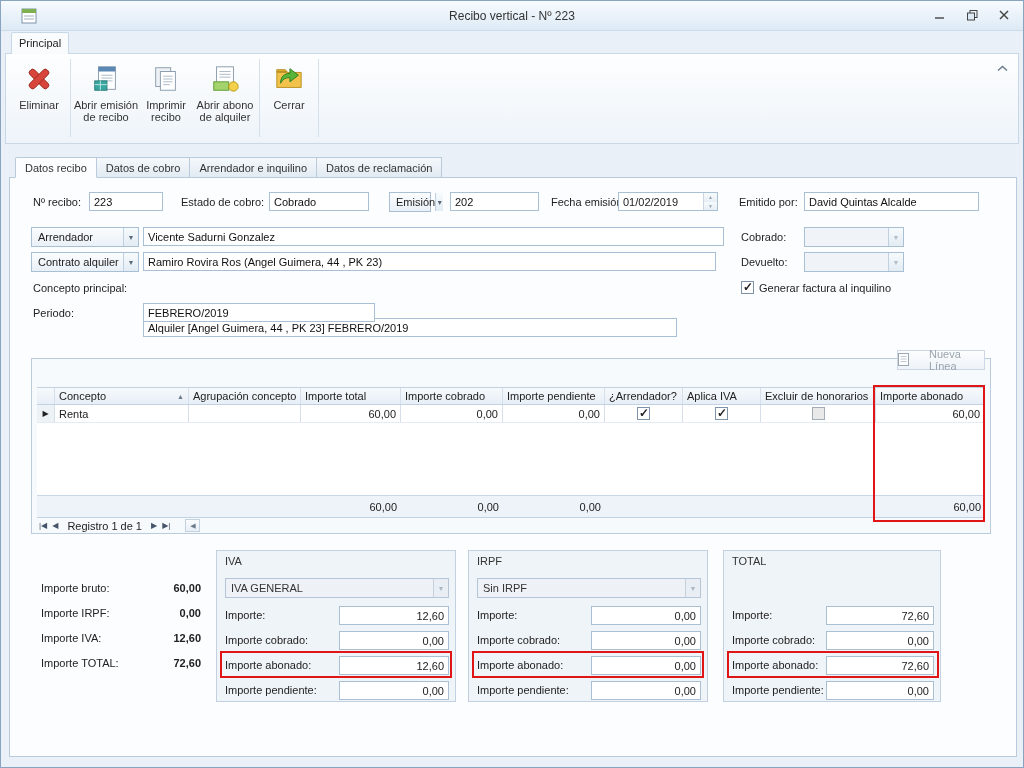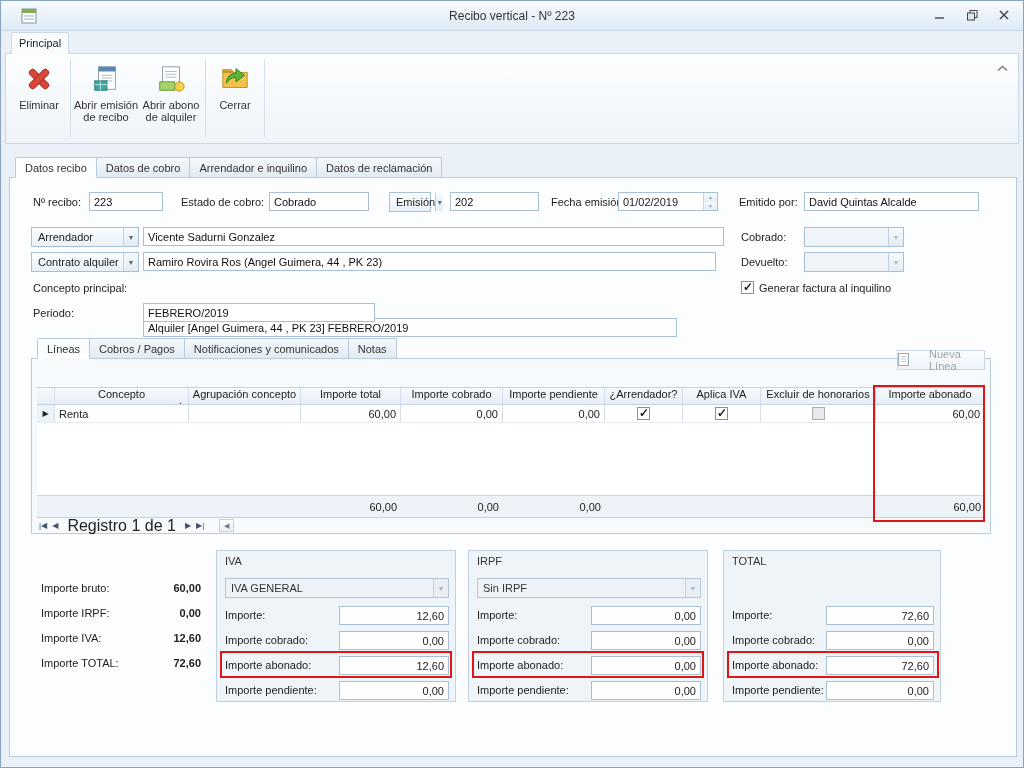--- a/index.html
+++ b/index.html
@@ -46,33 +46,33 @@
   
   .innerstrip{position:absolute;left:36px;top:337px;display:flex;z-index:2}
   .innerpanel{position:absolute;left:30px;top:357px;width:960px;height:176px;background:#f7fafc;border:1px solid #bccbdc}
   .newline-btn{position:absolute;left:896px;top:349px;width:88px;height:20px;border:1px solid #ccd7e3;background:linear-gradient(#fcfdfe,#eef3f8);color:#9aa4ae;display:flex;align-items:center;justify-content:center;gap:20px}
 
   
   .grid{position:absolute;left:36px;top:386px;width:948px}
   .g-row{display:flex;width:948px}
   .g-head{height:18px;background:linear-gradient(#f7fafc,#e7eef6);border-top:1px solid #c2d2e2;border-bottom:1px solid #c2d2e2}
   .g-cell{border-right:1px solid #d4dfeb;padding:0 4px;display:flex;align-items:center;overflow:hidden;white-space:nowrap}
-  .g-head .g-cell{color:#3c4document a4a;flex-direction:column;}
+  .g-head .g-cell{color:#3c4document a4a;}
   .g-data{height:18px;background:#fff;border-bottom:1px solid #e4ebf2}
   .g-cell.num{justify-content:flex-end}
   .g-cell.ctr{justify-content:center}
   .g-ind{background:#edf2f7;color:#222;font-size:8px;justify-content:center}
   .g-fill{height:73px;background:#fff;border-bottom:1px solid #c9d6e4}
   .g-sum{height:22px;background:#eef3f9;border-bottom:1px solid #c2d2e2}
   .sorticon{margin-left:auto;font-size:7px;color:#6b7b8b}
 
   
   .pager{position:absolute;left:36px;top:517px;width:948px;height:15px;display:flex;align-items:center;gap:5px;color:#44556a;padding-left:2px}
   .pager .pg{font-size:8px}
-  .pager .pgtext{font-size:16px;color:#222;padding:0 4px}
+  .pager .pgtext{font-size:11px;color:#222;padding:0 4px}
   .scroll-left{width:15px;height:13px;border:1px solid #c4d1df;background:linear-gradient(#fafcfe,#e8eff6);display:flex;align-items:center;justify-content:center;font-size:7px;color:#6a7a8a;margin-left:10px}
 
   
   .tot-lbl{position:absolute;left:40px;white-space:nowrap}
   .tot-val{position:absolute;left:130px;width:70px;text-align:right;font-weight:bold}
   .group{position:absolute;background:#eff4f9;border:1px solid #c2d0e0}
   .group-title{position:absolute;left:8px;top:4px;color:#333}
   .sel{position:absolute;height:20px;border:1px solid #b4c6d8;background:#eef2f6;display:flex;align-items:center;padding-left:5px;color:#333}
   .sel .arr{margin-left:auto;width:15px;height:100%;display:flex;align-items:center;justify-content:center;border-left:1px solid #c5d2de;color:#aab6c2;font-size:7px;background:#e9eef4}
   .grow-lbl{position:absolute;left:8px;white-space:nowrap}
@@ -142,20 +142,33 @@
           <line x1="11" y1="15" x2="23" y2="15" stroke="#aab8c6"></line>
           <line x1="11" y1="18" x2="23" y2="18" stroke="#aab8c6"></line>
           <rect x="4" y="18" width="13" height="10" fill="#3aa6a0" stroke="#287d78"></rect>
           <line x1="4" y1="22" x2="17" y2="22" stroke="#bfe8e5"></line>
           <line x1="10" y1="18" x2="10" y2="28" stroke="#bfe8e5"></line>
         </svg>
       </span>
       <span>Abrir emisión de recibo</span>
     </div>
 
+    <div class="rbtn" style="width:54px">
+      <span>
+        <svg width="30" height="30" viewBox="0 0 32 32">
+          <rect x="5" y="4" width="16" height="20" fill="#eef2f6" stroke="#8899aa"></rect>
+          <rect x="10" y="8" width="16" height="20" fill="#fff" stroke="#8899aa"></rect>
+          <line x1="13" y1="13" x2="23" y2="13" stroke="#aab8c6"></line>
+          <line x1="13" y1="16" x2="23" y2="16" stroke="#aab8c6"></line>
+          <line x1="13" y1="19" x2="23" y2="19" stroke="#aab8c6"></line>
+          <line x1="13" y1="22" x2="20" y2="22" stroke="#aab8c6"></line>
+        </svg>
+      </span>
+      <span>Imprimir recibo</span>
+    </div>
 
 
     <div class="rbtn" style="width:64px">
       <span>
         <svg width="30" height="30" viewBox="0 0 32 32">
           <rect x="7" y="3" width="18" height="22" fill="#fff" stroke="#8899aa"></rect>
           <line x1="10" y1="8" x2="22" y2="8" stroke="#aab8c6"></line>
           <line x1="10" y1="11" x2="22" y2="11" stroke="#aab8c6"></line>
           <line x1="10" y1="14" x2="22" y2="14" stroke="#aab8c6"></line>
           <rect x="4" y="19" width="16" height="9" fill="#a4d36e" stroke="#5d9b2f"></rect>
@@ -245,26 +258,20 @@
   <div class="lbl" style="left:32px;top:281px">Concepto principal:</div>
   <input class="txt" style="left: 142px; top: 277px; width: 534px; margin-top: 40px;" readonly="" value="Alquiler [Angel Guimera, 44 , PK 23] FEBRERO/2019">
   <span class="cb abs checked" style="left:740px;top:280px"></span>
   <div class="lbl" style="left:758px;top:281px">Generar factura al inquilino</div>
 
   
   <div class="lbl" style="left:32px;top:306px">Periodo:</div>
   <input class="txt" style="left: 142px; top: 302px; width: 232px;" readonly="" value="FEBRERO/2019">
 
   
-  <div class="innerstrip">
-    <div class="tab active">Líneas</div>
-    <div class="tab">Cobros / Pagos</div>
-    <div class="tab">Notificaciones y comunicados</div>
-    <div class="tab">Notas</div>
-  </div>
   <div class="innerpanel"></div>
 
   <div class="newline-btn">
     <span>
       <svg width="11" height="13" viewBox="0 0 11 13">
           <rect x="0.5" y="0.5" width="10" height="12" fill="#fff" stroke="#9aa8b6"></rect>
           <line x1="2.5" y1="3.5" x2="8.5" y2="3.5" stroke="#c0ccd8"></line>
           <line x1="2.5" y1="6" x2="8.5" y2="6" stroke="#c0ccd8"></line>
           <line x1="2.5" y1="8.5" x2="8.5" y2="8.5" stroke="#c0ccd8"></line>
         </svg>

